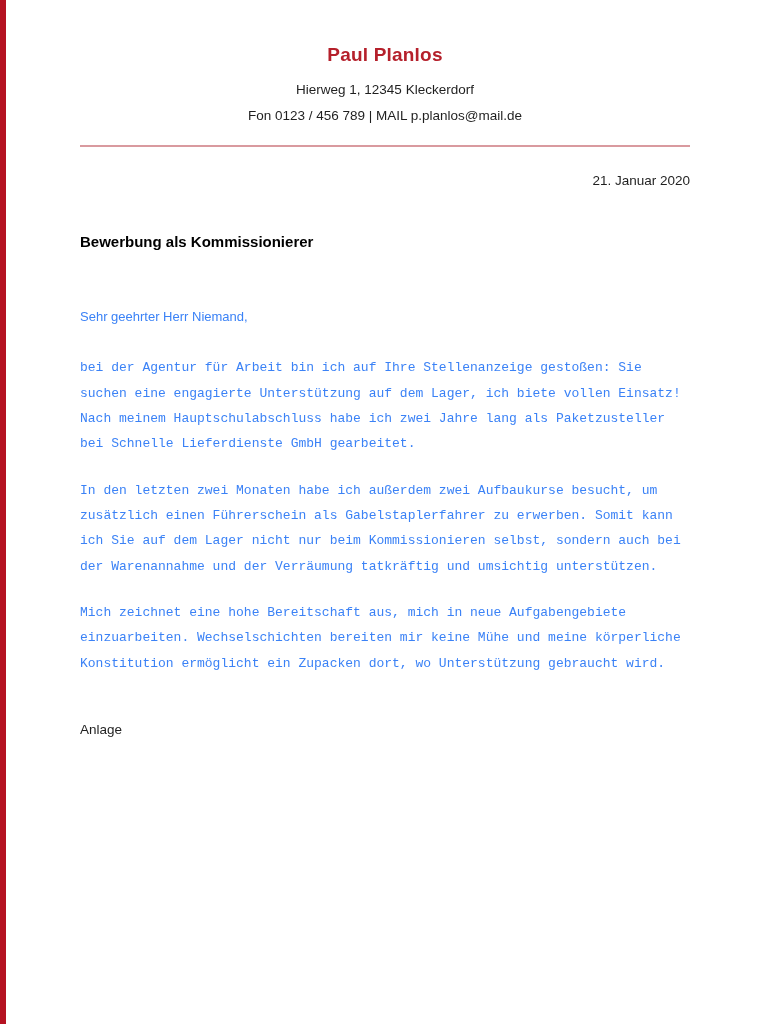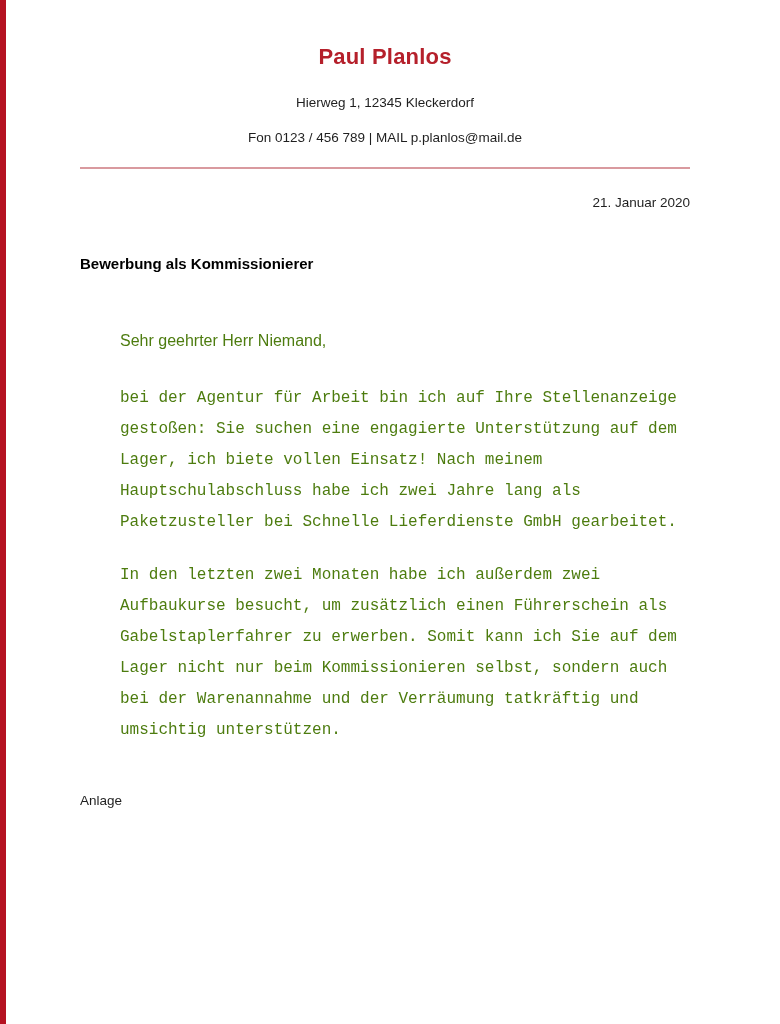--- a/index.html
+++ b/index.html
@@ -33,32 +33,32 @@
     top: 0;
     width: 610px;
   }
 
   
   .letterhead {
     text-align: center;
     padding-top: 44px;
   }
   .sender-name {
-    font-size: 22px;
+    font-size: 19px;
     font-weight: bold;
     color: #b5202b;
     letter-spacing: 0.2px;
     line-height: 1.2;
-    margin: 0 0 22px 0;
+    margin: 0 0 12px 0;
   }
   .sender-line {
     font-size: 13.5px;
     color: #1f1f1f;
     line-height: 1.65;
-    margin: 12px;
+    margin: 4px;
   }
   .header-rule {
     margin-top: 18px;
     height: 2px;
     background: #d99a9f;
     width: 100%;
   }
 
   
   .date-line {
@@ -84,24 +84,23 @@
     margin-top: 44px;
     font-size: 15px;
     font-weight: bold;
     color: #c8202b;
     line-height: 1.3;
   }
 
   
   .body-block {
     margin-top: 52px;
-    font-size: 16px;
+    font-size: 13px;
     line-height: 1.95;
-    color: #4d7c0f;
-    margin-left: 40px;
+    color: #3b82f6;
   }
   .salutation {
     margin: 0 0 26px 0;
   }
   .para {
     margin: 0 0 21px 0;
     text-align: left;
     font-family: Liberation Mono, monospace;
   }
   .para:last-child {
@@ -132,19 +131,20 @@
     <div class="date-line">21. Januar 2020</div>
 
 
     <div class="subject" style="color: #000000;">Bewerbung als Kommissionierer</div>
 
     <div class="body-block">
       <p class="salutation">Sehr geehrter Herr Niemand,</p>
       <div>
           <p class="para">bei der Agentur für Arbeit bin ich auf Ihre Stellenanzeige gestoßen: Sie suchen eine engagierte Unterstützung auf dem Lager, ich biete vollen Einsatz! Nach meinem Hauptschulabschluss habe ich zwei Jahre lang als Paketzusteller bei Schnelle Lieferdienste GmbH gearbeitet.</p>
           <p class="para">In den letzten zwei Monaten habe ich außerdem zwei Aufbaukurse besucht, um zusätzlich einen Führerschein als Gabelstaplerfahrer zu erwerben. Somit kann ich Sie auf dem Lager nicht nur beim Kommissionieren selbst, sondern auch bei der Warenannahme und der Verräumung tatkräftig und umsichtig unterstützen.</p>
+          <p class="para">Mich zeichnet eine hohe Bereitschaft aus, mich in neue Aufgabengebiete einzuarbeiten. Wechselschichten bereiten mir keine Mühe und meine körperliche Konstitution ermöglicht ein Zupacken dort, wo Unterstützung gebraucht wird.</p>
         </div>
     </div>
 
     <div class="enclosure">Anlage</div>
 
   </div>
 </div>
 
 </body></html>

